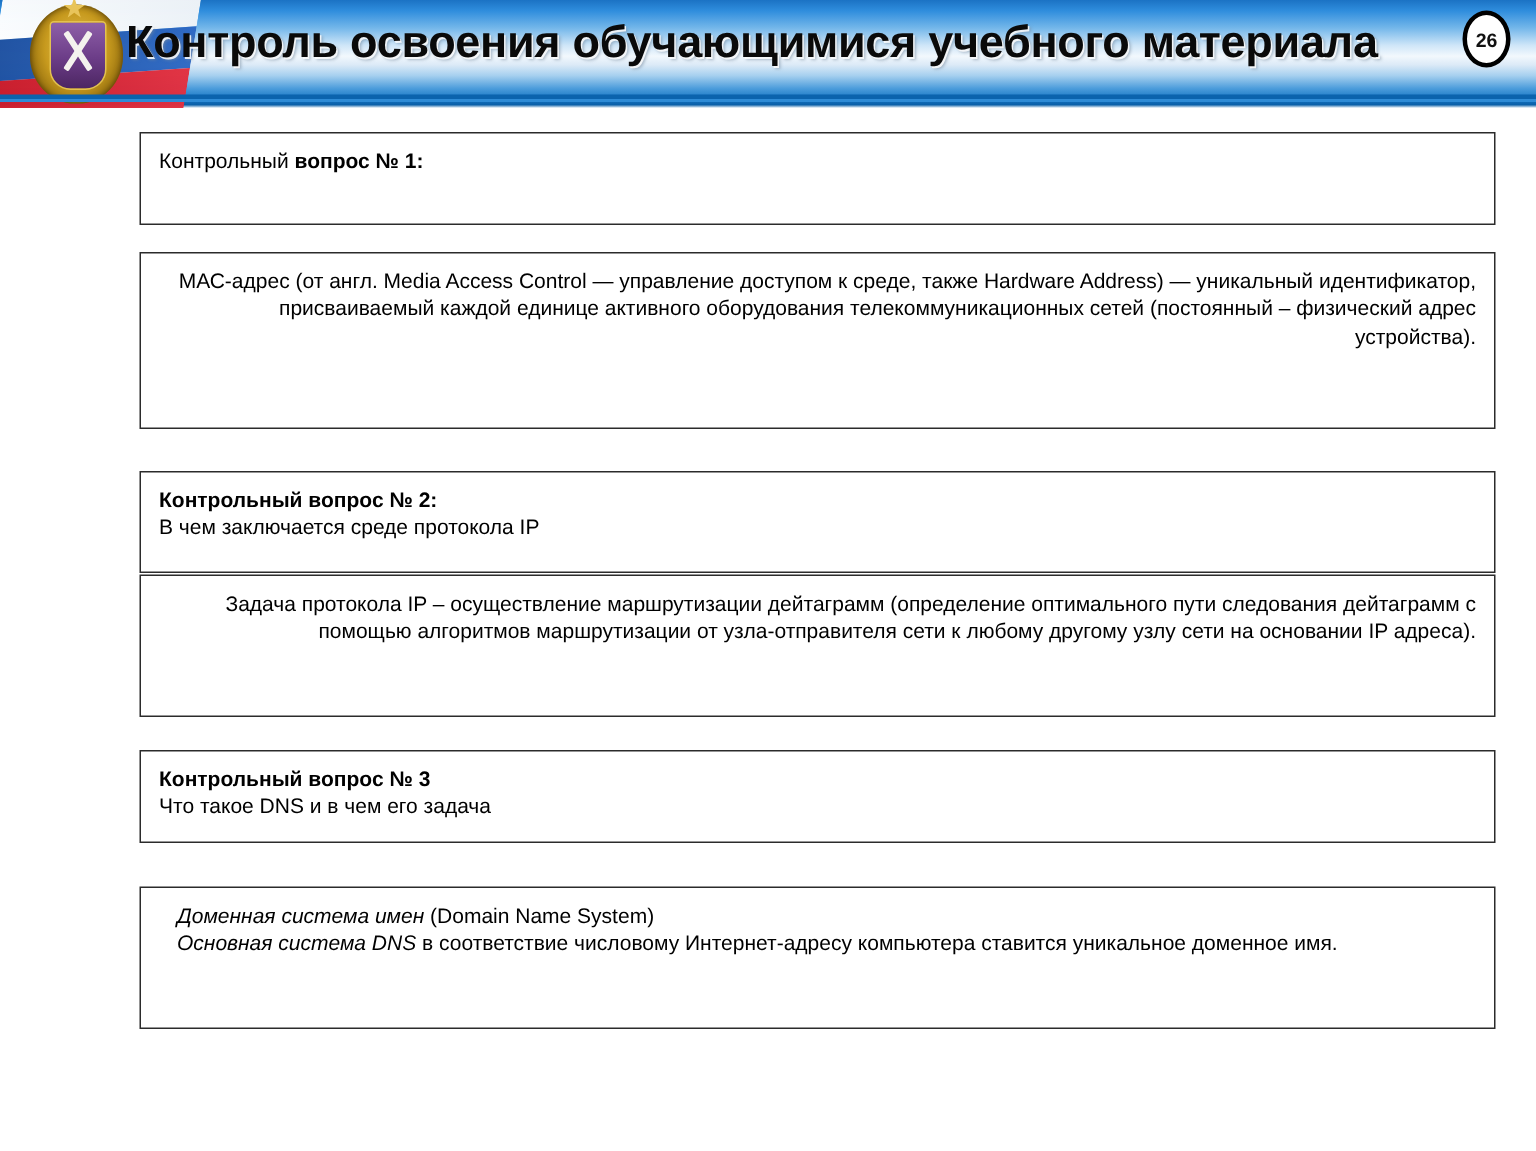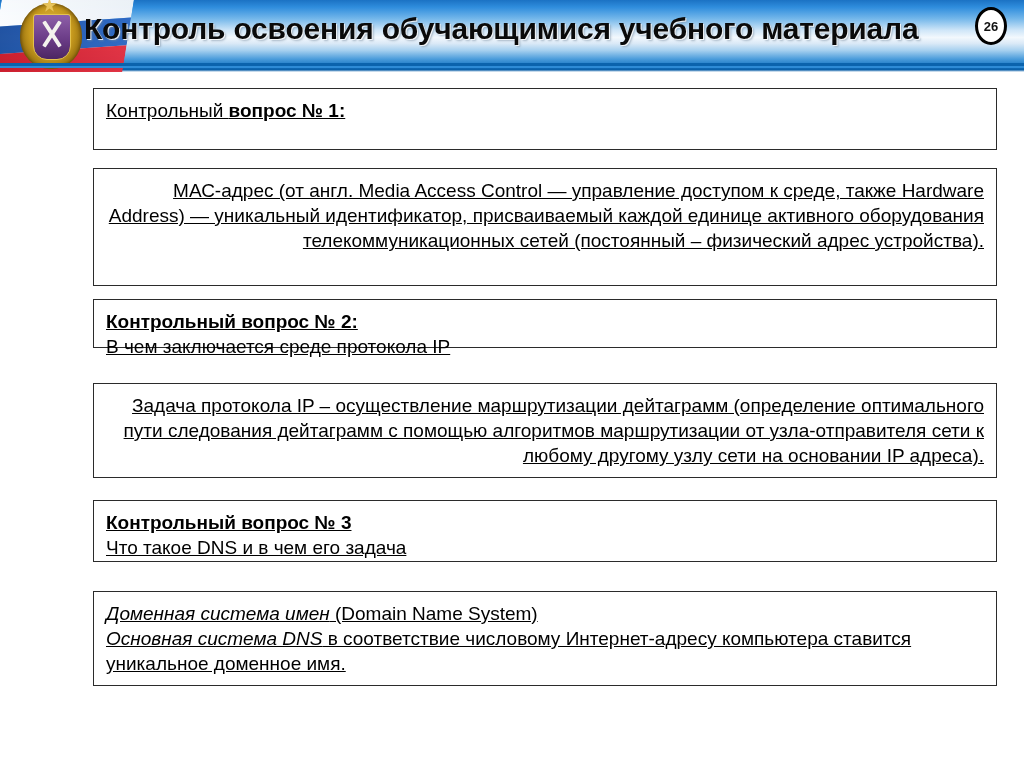--- a/index.html
+++ b/index.html
@@ -146,34 +146,33 @@
     position: absolute;
     left: 93px;
     width: 904px;
     box-sizing: border-box;
     border: 1.6px solid #2b2b2b;
     background: #ffffff;
     padding: 9px 12px 8px 12px;
   }
   .box p {
     margin: 0;
-    font-size: 19px;
+    font-size: 14px;
     line-height: 1.32;
     color: #000000;
-    text-decoration: underline;
   }
   .box p.justify { text-align: justify; }
   .box p.justify:last-child { text-align: right; }
   .b  { font-weight: bold; }
-  .i  { font-style: italic; }
+  .i  { font-style: italic; margin-left: 12px; }
   .red{ color: #d81220; }
 
   #box1 { top: 88px;  height: 62px; }
   #box2 { top: 168px; height: 118px; }
-  #box3 { top: 299px; height: 49px; }
+  #box3 { top: 314px; height: 68px; }
   #box4 { top: 383px; height: 95px; }
   #box5 { top: 500px; height: 62px; padding-left: 12px; }
   #box6 { top: 591px; height: 95px; }
 </style>
 </head>
 <body>
 
 <div id="header">
 
   <div id="flag-ribbon">

